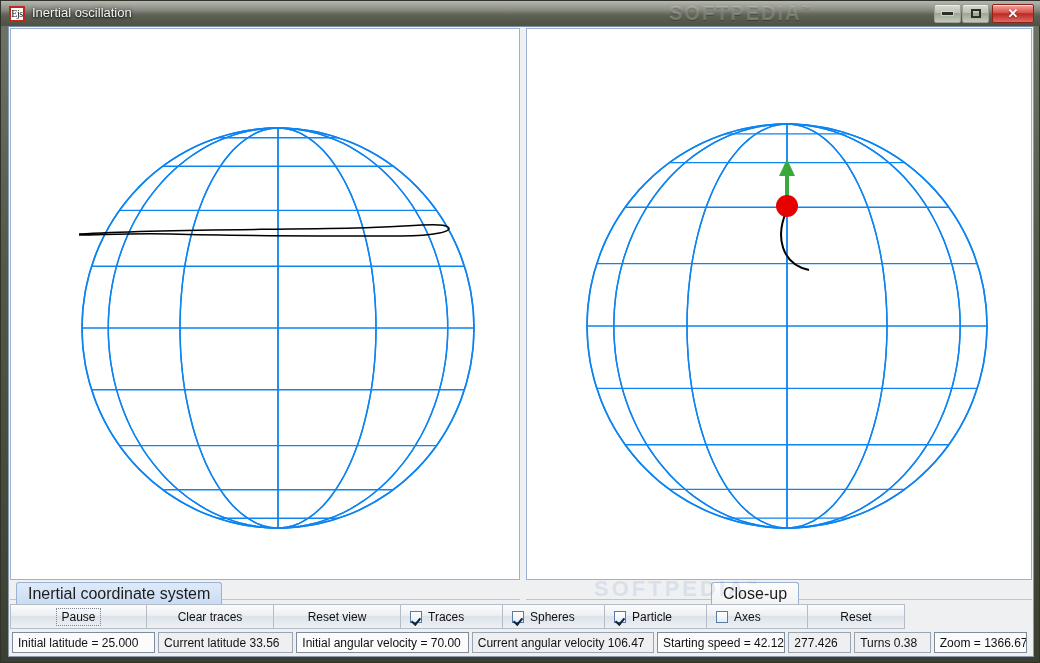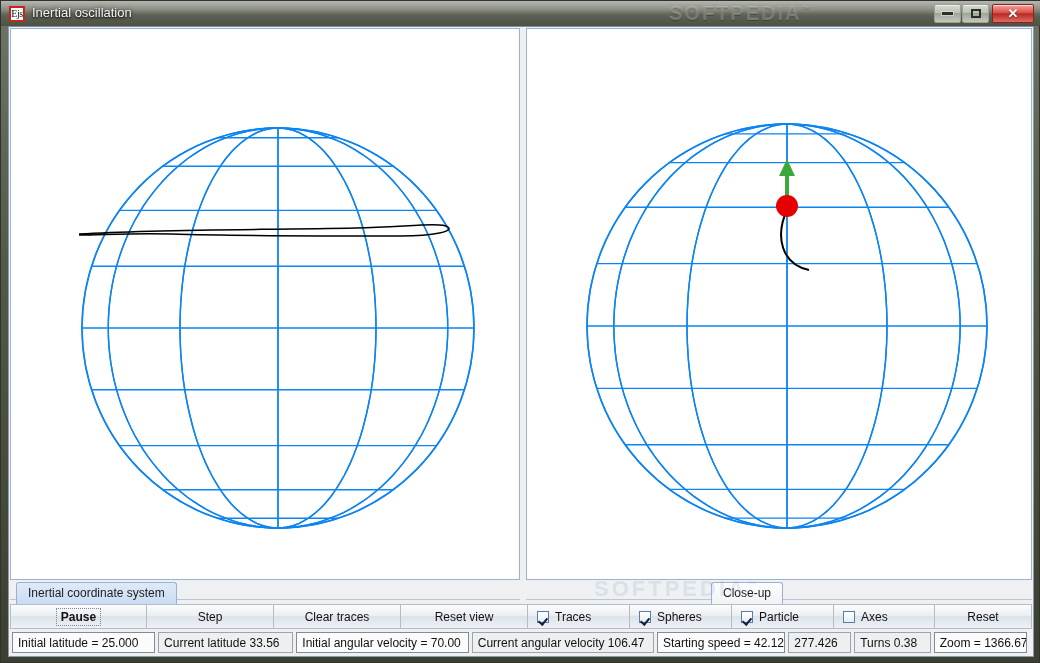--- a/index.html
+++ b/index.html
@@ -105,21 +105,21 @@
   .tabgroup { position: absolute; top: 0; height: 24px; }
   #tabgroup-left  { left: 0px;   width: 510px; }
   #tabgroup-right { left: 516px; width: 506px; }
   .tabstrip-bg {
     position:absolute; left:0; top:19px; width:100%; height:5px;
     background:#eef0f2; border-top:1px solid #b8c6d8;
   }
   .tab {
     position: absolute; top: 2px; height: 22px;
     padding: 0 11px;
-    font-size: 12px; color: #1c1c1c;
+    font-size: 16px; color: #1c1c1c;
     line-height: 21px;
     border: 1px solid #9ab1d4; border-bottom: none;
     border-radius: 3px 3px 0 0;
     white-space: nowrap;
   }
   .tab.selected {
     background: linear-gradient(180deg,#dfeaf8 0%,#c9dcf3 100%);
     font-weight: normal;
   }
   .tab.unselected {
@@ -153,21 +153,21 @@
     height: 25px;
     border: 1px solid #b4bcc6;
     border-left: none;
     background: linear-gradient(180deg,#fbfcfd 0%,#eceff3 45%,#dde3ea 50%,#eef1f5 100%);
     display: flex; align-items: center; justify-content: center;
     font-size: 12px; color: #111;
     position: relative;
   }
   .ctrl-cell:first-child { border-left: 1px solid #b4bcc6; }
   .btn-label { position: relative; padding: 1px 4px; }
-  .btn-label.focused { outline: 1px dotted #7e8794; font-weight: bold; }
+  .btn-label.focused { outline: 1px dotted #7e8794; }
 
   .chk-cell { justify-content: flex-start; padding-left: 9px; }
   .chk-cell .cb {
     width: 12px; height: 12px; margin-right: 6px;
     border: 1px solid #5b7ca6;
     background: linear-gradient(180deg,#ffffff 0%,#e7edf5 100%);
     position: relative; flex: none;
   }
   .chk-cell .cb.checked::after {
     content: "";
@@ -309,23 +309,20 @@
     <div id="wm-mid">
       <span>SOFTPEDIA</span><sup>™</sup>
     </div>
     <div id="wm-url">www.softpedia.com</div>
 
     <div id="controls-row">
       <div class="ctrl-cell" style="width:137px">
         <span class="btn-label focused">Pause</span>
       </div>
       <div class="ctrl-cell" style="width:127px">
-        <span class="btn-label">Step</span>
-      </div>
-      <div class="ctrl-cell" style="width:127px">
         <span class="btn-label">Clear traces</span>
       </div>
       <div class="ctrl-cell" style="width:127px">
         <span class="btn-label">Reset view</span>
       </div>
 
       <div class="ctrl-cell chk-cell" style="width:102px">
         <span class="cb checked"></span>
         <span>Traces</span>
       </div>

